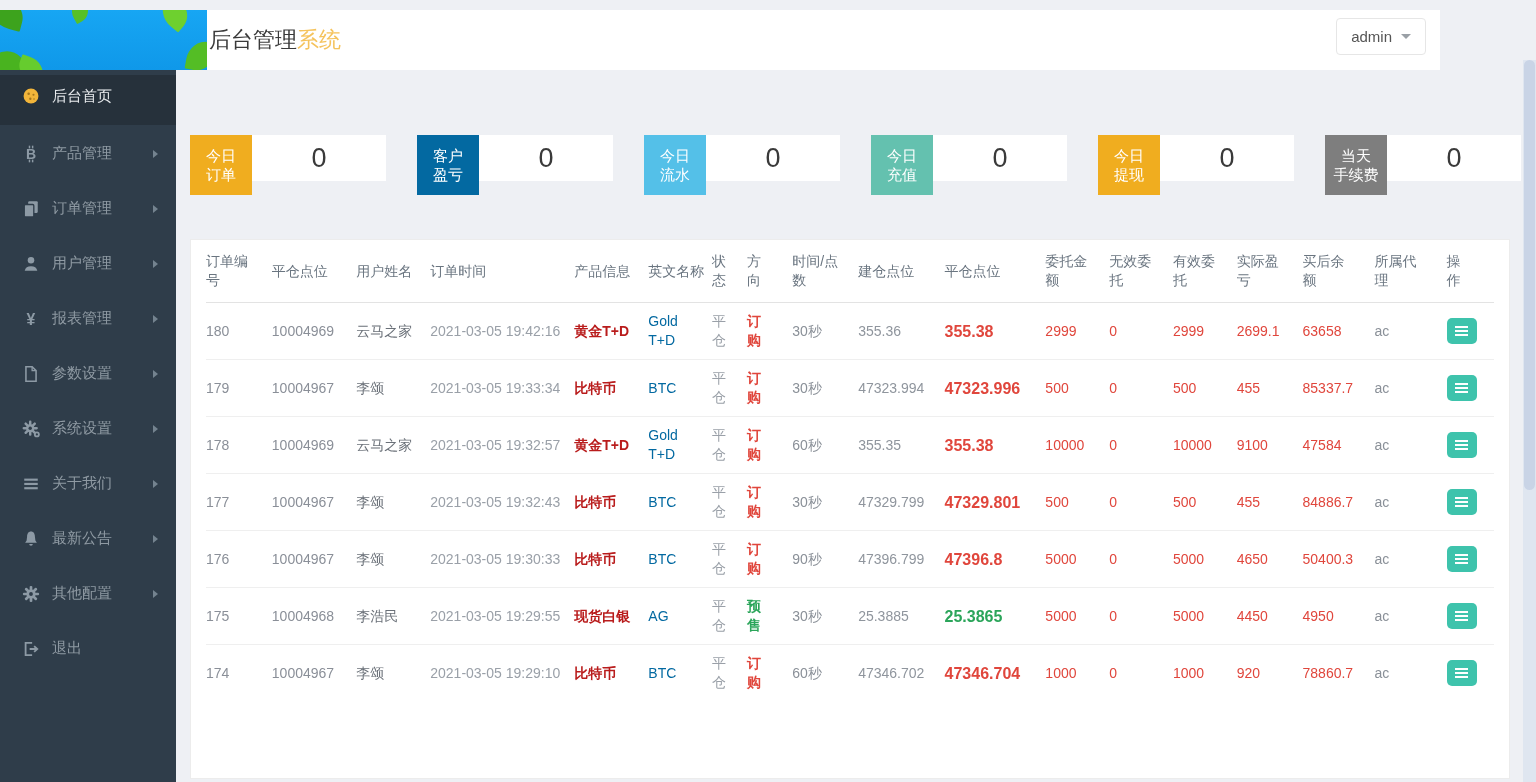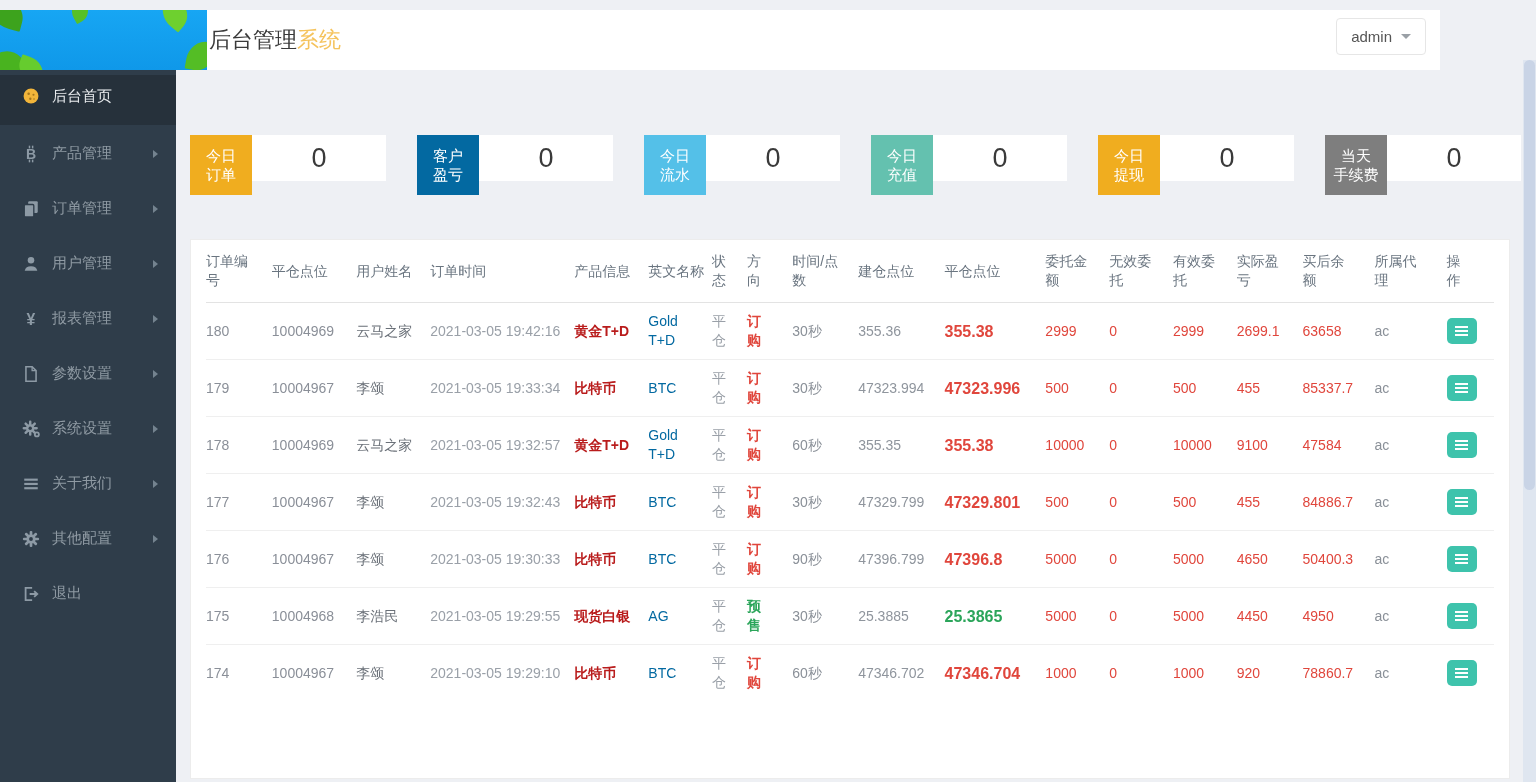--- a/index.html
+++ b/index.html
@@ -209,20 +209,30 @@
     </div>
     <div class="nav-item">
       <span class="icon">
         <svg viewBox="0 0 16 16">
             <rect class="sic" x="2" y="3.2" width="12" height="1.9"></rect>
             <rect class="sic" x="2" y="7" width="12" height="1.9"></rect>
             <rect class="sic" x="2" y="10.8" width="12" height="1.9"></rect>
           </svg>
       </span>
       <span>关于我们</span>
+      <span class="caret-right"></span>
+    </div>
+    <div class="nav-item">
+      <span class="icon">
+        <svg viewBox="0 0 16 16">
+            <path class="sic" d="M8 1.3 C5.6 1.3 4.6 3.3 4.5 5.9 L4.1 9.4 L2.8 11.4 h10.4 L11.9 9.4 L11.5 5.9 C11.4 3.3 10.4 1.3 8 1.3 Z"></path>
+            <path class="sic" d="M6.4 12.4 a1.6 1.6 0 0 0 3.2 0 Z"></path>
+          </svg>
+      </span>
+      <span>最新公告</span>
       <span class="caret-right"></span>
     </div>
     <div class="nav-item">
       <span class="icon">
         <svg viewBox="0 0 16 16">
             <g fill="#8d9aa5">
               <rect x="6.8" y="0.8" width="2.4" height="14.4" rx="1" transform="rotate(0 8 8)"></rect>
               <rect x="6.8" y="0.8" width="2.4" height="14.4" rx="1" transform="rotate(45 8 8)"></rect>
               <rect x="6.8" y="0.8" width="2.4" height="14.4" rx="1" transform="rotate(90 8 8)"></rect>
               <rect x="6.8" y="0.8" width="2.4" height="14.4" rx="1" transform="rotate(135 8 8)"></rect>

